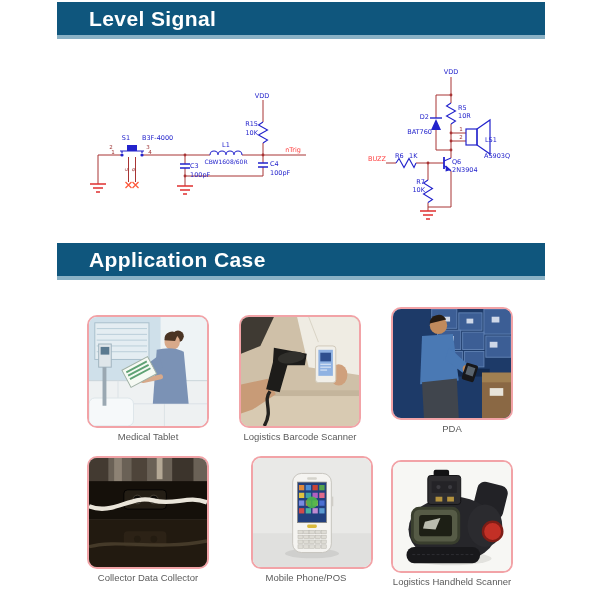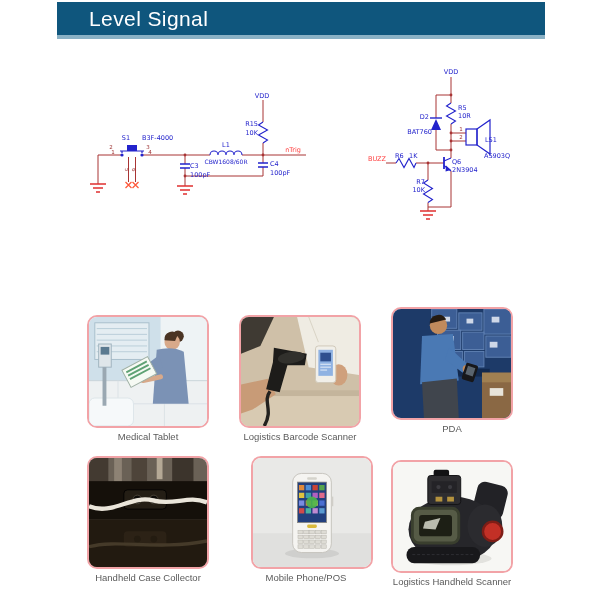--- a/index.html
+++ b/index.html
@@ -3,21 +3,21 @@
 <meta charset="utf-8">
 <style>
   html,body{margin:0;padding:0;background:#ffffff;}
   #page{position:relative;width:600px;height:600px;background:#ffffff;overflow:hidden;
         font-family:"Liberation Sans",sans-serif;}
   .banner{position:absolute;left:57px;width:488px;height:37px;background:#0f567d;
           border-bottom:4px solid #8ab1c5;display:flex;align-items:center;
           padding-left:32px;box-sizing:border-box;}
   #banner-level{top:2px;}
   #banner-app{top:243px;}
-  .banner-title{color:#ffffff;font-weight:normal;font-size:21px;letter-spacing:.4px;}
+  .banner-title{color:#ffffff;font-weight:bold;font-size:21px;letter-spacing:.4px;}
   #schematic-svg{position:absolute;left:0;top:55px;}
   .card{position:absolute;width:122px;}
   #card0{left:87px;top:315px;} #card1{left:239px;top:315px;} #card2{left:391px;top:307px;}
   #card3{left:87px;top:456px;} #card4{left:239px;top:456px;padding-left:12px;} #card5{left:391px;top:460px;}
   .photo{width:118px;height:109px;border:2px solid #f2a3a7;border-radius:10px;
          overflow:hidden;background:#fff;}
   .photo svg{display:block;}
   .caption{position:absolute;left:50%;transform:translateX(-50%);top:116px;
            font-size:9.5px;color:#5a5a5a;white-space:nowrap;}
   .sch-txt{font-family:"DejaVu Sans",sans-serif;font-size:6.5px;fill:#2323cc;}
@@ -150,20 +150,23 @@
     <text class="sch-txt" x="452" y="164">Q6</text>
     <text class="sch-txt" x="452" y="172">2N3904</text>
 
     <text class="sch-txt" x="395" y="158">R6</text>
     <text class="sch-txt" x="409" y="158">1K</text>
 
     <text class="sch-txt" x="425" y="184" text-anchor="end">R7</text>
     <text class="sch-txt" x="425" y="192" text-anchor="end">10K</text>
   </svg>
 
+  <div class="banner" id="banner-app">
+    <span class="banner-title">Application Case</span>
+  </div>
 
   <div class="card" id="card0">
     <div class="photo">
       <svg width="118" height="109" viewBox="0 0 122 113" preserveAspectRatio="none">
         <rect width="122" height="113" fill="#cfe0ea"></rect>
         <rect x="74" y="0" width="48" height="113" fill="#eef3f5"></rect>
         <rect x="6" y="6" width="56" height="38" fill="#e4edf2" stroke="#a8bfcc"></rect>
         <path d="M8,12 H60 M8,18 H60 M8,24 H60 M8,30 H60 M8,36 H60" stroke="#b9cdd9" stroke-width="1"></path>
         <rect x="0" y="66" width="122" height="47" fill="#eef1f2"></rect>
         <path d="M0,66 H122" stroke="#c9d4d9"></path>
@@ -279,21 +282,21 @@
           <circle cx="58.5" cy="44" r="1.2" fill="#6a6254"></circle>
         </g>
         <path d="M0,50 C24,60 44,38 66,44 C88,50 102,38 122,46" stroke="#eae5da" stroke-width="4.5" fill="none"></path>
         <rect x="0" y="64" width="122" height="49" fill="#221a10"></rect>
         <rect x="36" y="76" width="44" height="16" rx="4" fill="#31271a" opacity="0.7"></rect>
         <circle cx="50" cy="84" r="3.5" fill="#241c11"></circle>
         <circle cx="67" cy="84" r="3.5" fill="#241c11"></circle>
         <path d="M0,92 C30,84 70,96 122,86" stroke="#453a29" stroke-width="3.5" fill="none"></path>
       </svg>
     </div>
-    <div class="caption">Handheld Case Collector</div>
+    <div class="caption">Collector Data Collector</div>
   </div>
 
   <div class="card" id="card4">
     <div class="photo">
       <svg width="118" height="109" viewBox="0 0 122 113" preserveAspectRatio="none">
         <rect width="122" height="113" fill="#e9e9e7"></rect>
         <rect y="78" width="122" height="35" fill="#e0e0de"></rect>
         <ellipse cx="61" cy="99" rx="28" ry="5" fill="#cfcfcd"></ellipse>
         <g>
           <rect x="41" y="16" width="40" height="82" rx="9" fill="#f5f4f1" stroke="#c6c4be"></rect>

